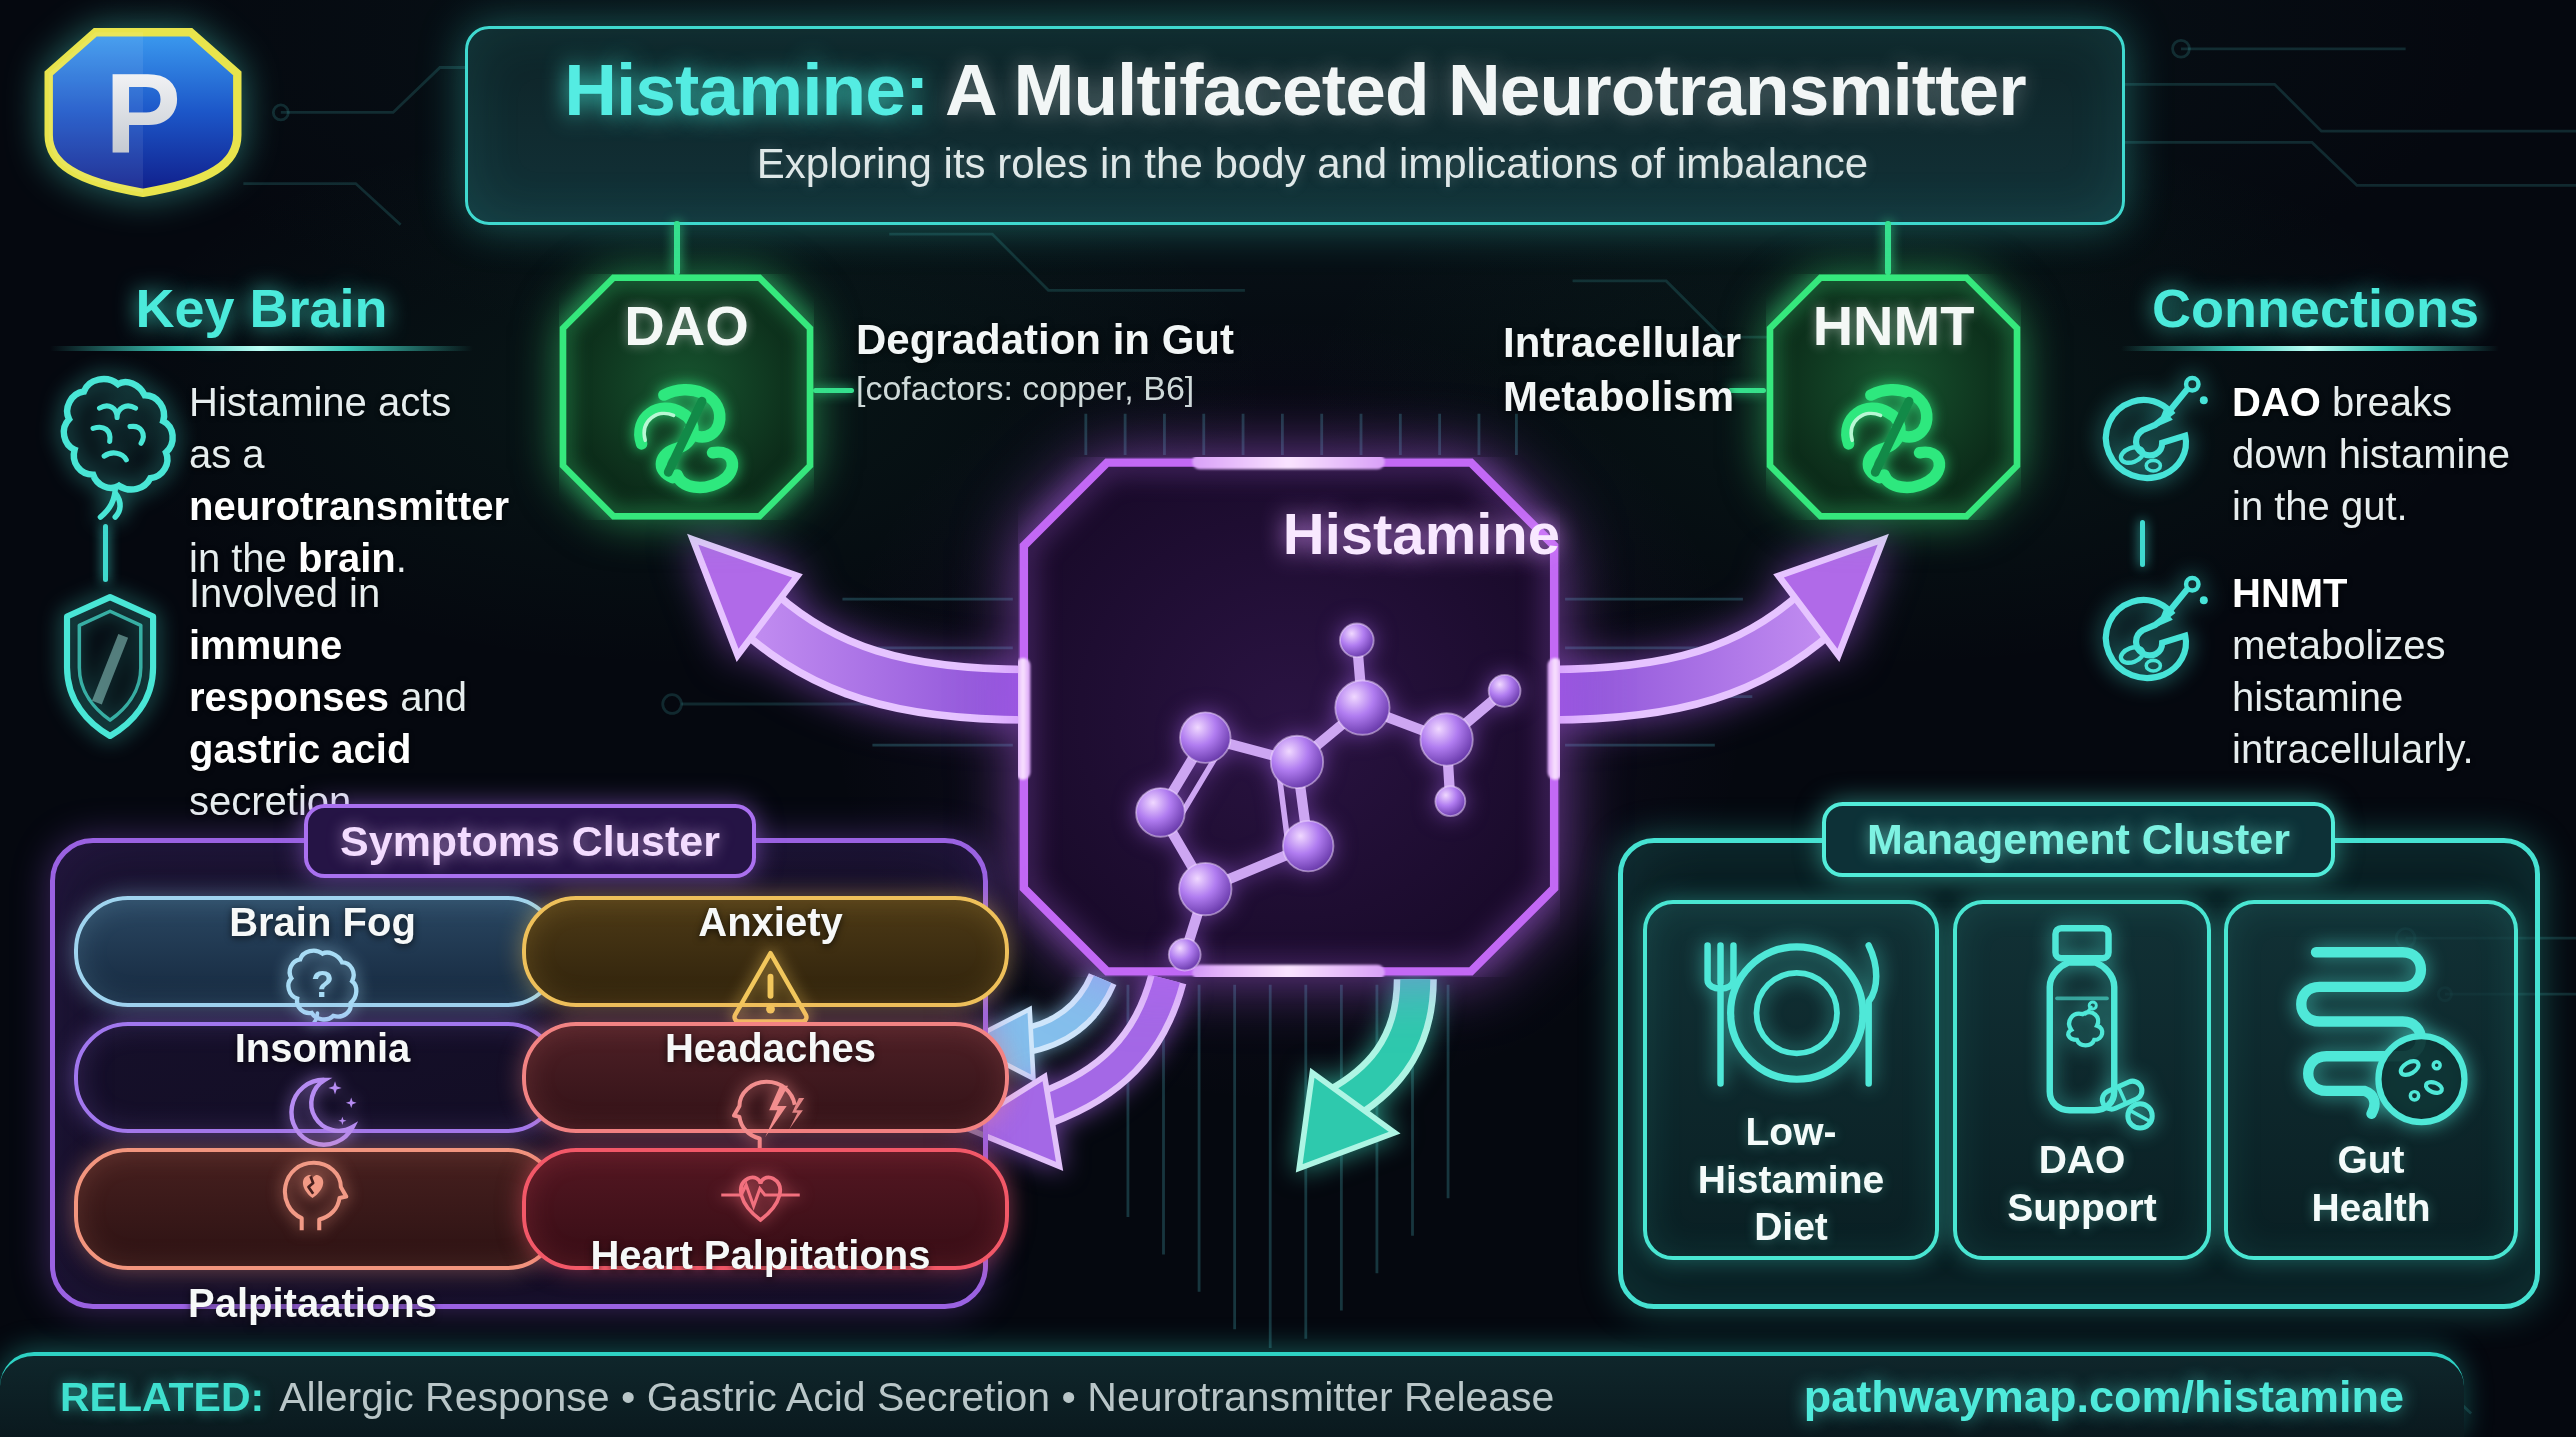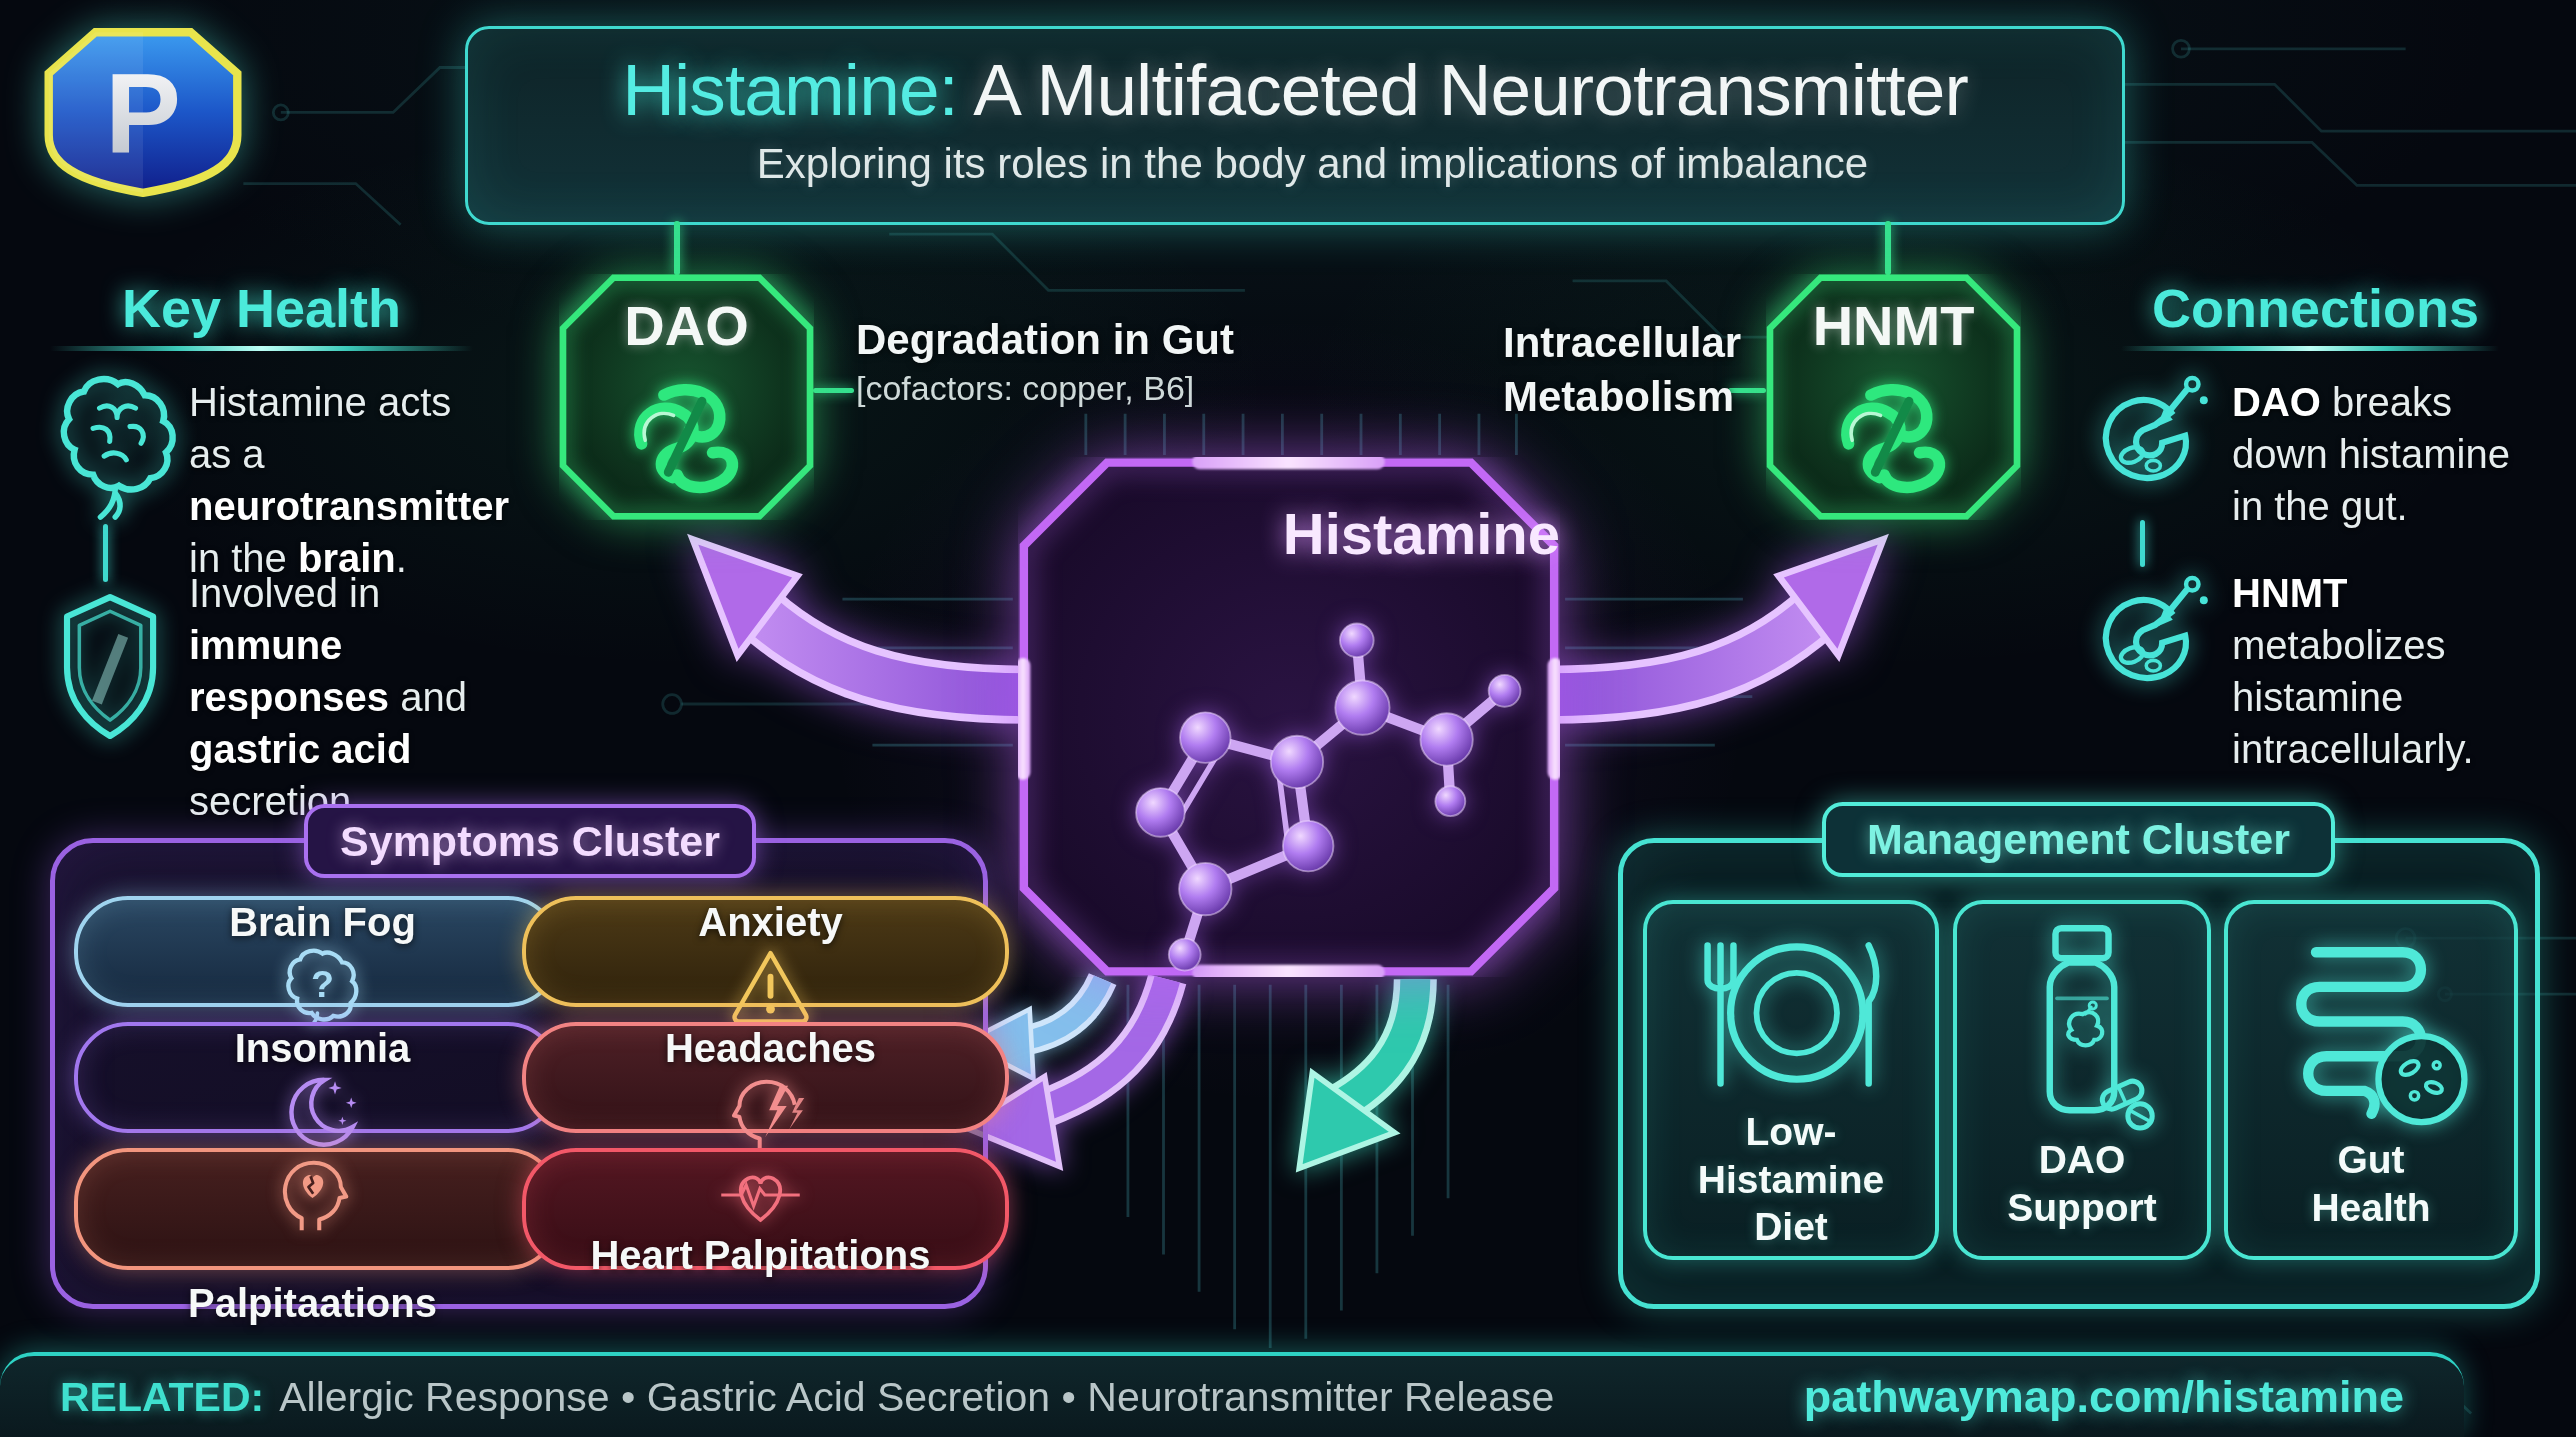--- a/index.html
+++ b/index.html
@@ -11,21 +11,21 @@
       radial-gradient(655px 562px at 1288px 711px, rgba(140,60,200,.12), transparent 70%),
       radial-gradient(1498px 468px at 1288px 37px, #0a1a1e, transparent 80%),
       #05080f;}
   .abs{position:absolute;}
   svg{display:block;}
   
   .title-box{left:465px;top:26px;width:1654px;height:193px;border:3.7px solid #3fd9cf;border-radius:24px;
     background:linear-gradient(180deg,#0e2327 0%,#123238 100%);
     box-shadow:0 0 45px rgba(60,225,210,.38), inset 0 0 56px rgba(60,225,210,.12);
     text-align:center;}
-  .title-line{margin-top:19px;font-size:73px;font-weight:400;letter-spacing:-0.9px;color:#f2f6f6;
+  .title-line{margin-top:19px;font-size:73px;font-weight:700;letter-spacing:-0.9px;color:#f2f6f6;
     text-shadow:0 0 22.5px rgba(255,255,255,.35);white-space:nowrap;}
   .title-line .hl{color:#54ece2;text-shadow:0 0 24px rgba(70,235,215,.9);}
   .subtitle{margin-top:9.4px;font-size:42px;font-weight:500;color:#dfe8e8;text-shadow:0 0 13px rgba(200,240,240,.25);margin-left:35px;}
   
   .vline{width:5.6px;background:#35e08e;box-shadow:0 0 11.2px rgba(53,224,142,.9);border-radius:2.8px;}
   .hline{height:4.7px;background:#35e08e;box-shadow:0 0 11.2px rgba(53,224,142,.9);border-radius:2.8px;}
   .vline.teal,.hline.teal{background:#3fd9cf;box-shadow:0 0 11.2px rgba(63,217,207,.9);}
   
   .sec-head{font-size:54px;font-weight:700;color:#4beadb;text-align:center;
     text-shadow:0 0 22.5px rgba(70,235,215,.8);}
@@ -177,21 +177,21 @@
     <div class="subtitle">Exploring its roles in the body and implications of imbalance</div>
   </div>
 
   <div class="abs vline" style="left:674px;top:221px;height:54px"></div>
   <div class="abs vline" style="left:1885px;top:221px;height:54px"></div>
   <div class="abs hline" style="left:813px;top:388px;width:41px"></div>
   <div class="abs hline" style="left:1728px;top:388px;width:38px"></div>
   <div class="abs vline teal" style="left:103px;top:524px;height:58px;width:4.7px"></div>
   <div class="abs vline teal" style="left:2140px;top:520px;height:47px;width:4.7px"></div>
 
-  <div class="abs sec-head" style="left:51px;top:277px;width:421px">Key Health</div>
+  <div class="abs sec-head" style="left:51px;top:277px;width:421px">Key Brain</div>
   <div class="abs sec-line" style="left:50px;top:346px;width:423px"></div>
 
   <div class="abs" style="left:58px;top:371px">
     <svg width="120" height="150" viewBox="0 0 130 162" fill="none" stroke="#49e6d6" stroke-width="7" stroke-linecap="round" style="filter:drop-shadow(0 0 11.2px rgba(70,230,214,.7))">
       <path d="M65 14 C53 4 33 8 28 22 C14 24 6 40 12 52 C2 62 6 80 18 85 C14 99 24 112 38 112 C42 124 56 130 66 124 C78 132 94 128 100 116 C114 114 122 100 117 88 C128 78 126 60 114 54 C118 40 108 26 94 26 C88 14 74 8 65 14 Z"></path>
       <path d="M45 40 C55 34 64 40 64 50 M64 50 C64 40 74 34 84 40 M38 62 C50 58 58 64 56 76 M78 60 C90 58 96 68 90 78 M50 92 C58 86 70 88 74 96" stroke-width="5.5"></path>
       <path d="M62 126 C62 140 56 150 46 158 M62 132 C70 142 68 152 62 158" stroke-width="6"></path>
     </svg>
   </div>
   <div class="abs fact" style="left:189px;top:376px;width:309px">

